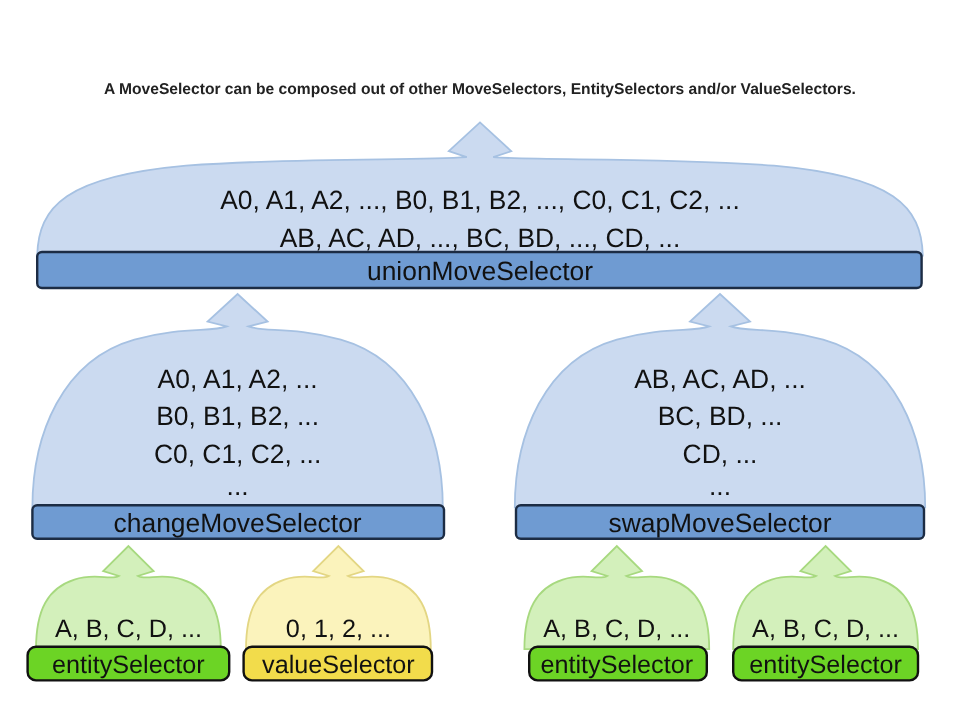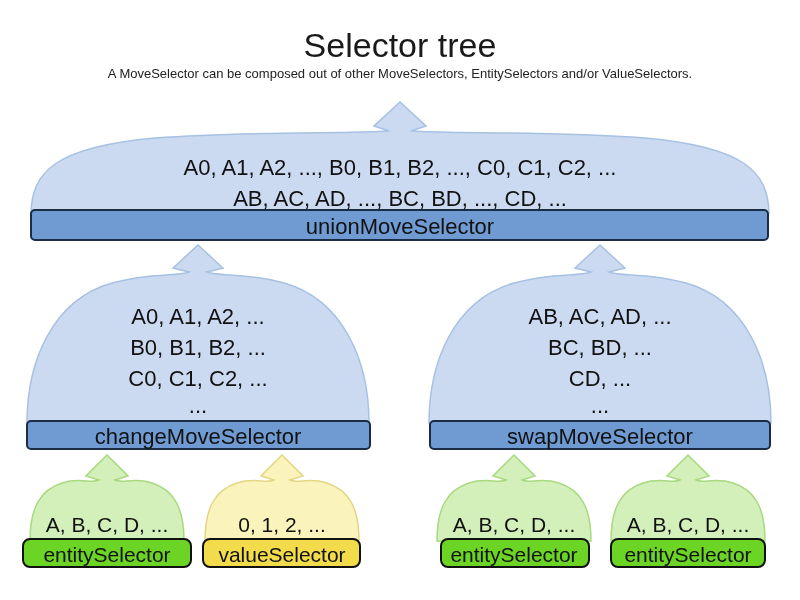--- a/index.html
+++ b/index.html
@@ -6,36 +6,35 @@
   .stage{
     position:relative;width:800px;height:600px;background:#ffffff;overflow:hidden;
     font-family:"Liberation Sans",sans-serif;
   }
   .title{
     position:absolute;top:26px;left:0;width:800px;text-align:center;
     font-size:34px;line-height:38px;color:#1a1a1a;font-weight:400;
   }
   .subtitle{
     position:absolute;top:66px;left:0;width:800px;text-align:center;
-    font-size:13px;line-height:16px;color:#222222;font-weight:400;
+    font-size:13px;line-height:16px;color:#222222;font-weight:700;
   }
   svg{position:absolute;top:0;left:0;}
   .cloud{stroke-width:1.5;}
   .bar{stroke-width:2;}
   .itemtext{font-family:"Liberation Sans",sans-serif;font-size:22px;fill:#111111;}
   .itemtext-sm{font-family:"Liberation Sans",sans-serif;font-size:21px;fill:#111111;}
   .bartext{font-family:"Liberation Sans",sans-serif;font-size:22px;fill:#111111;}
   .bartext-sm{font-family:"Liberation Sans",sans-serif;font-size:21px;fill:#111111;}
   text{text-anchor:middle;dominant-baseline:central;}
 </style>
 </head>
 <body>
 
 <div class="stage">
-  <div class="title">Selector tree</div>
   <div class="subtitle">A MoveSelector can be composed out of other MoveSelectors, EntitySelectors and/or ValueSelectors.</div>
 
   <svg width="800" height="600" viewBox="0 0 800 600">
 
     <path class="cloud" d="M 31 213 C 32 172 55 147 155 138 C 255 131 345 134 389 131 L 374 126 L 400 102 L 426 126 L 411 131 C 455 134 545 131 645 138 C 745 147 768 172 769 213 Z" fill="#cbdaf0" stroke="#a6c1e2"></path>
 
     <path class="cloud" d="M 27 423 C 27 362 52 300 112 283 C 152 272 176 277 189 272 L 173 268 L 198 245 L 223 268 L 207 272 C 220 277 244 272 284 283 C 344 300 369 362 369 423 Z" fill="#cbdaf0" stroke="#a6c1e2"></path>
 
     <path class="cloud" d="M 429 423 C 429 362 454 300 514 283 C 554 272 578 277 591 272 L 575 268 L 600 245 L 625 268 L 609 272 C 622 277 646 272 686 283 C 746 300 771 362 771 423 Z" fill="#cbdaf0" stroke="#a6c1e2"></path>
 

